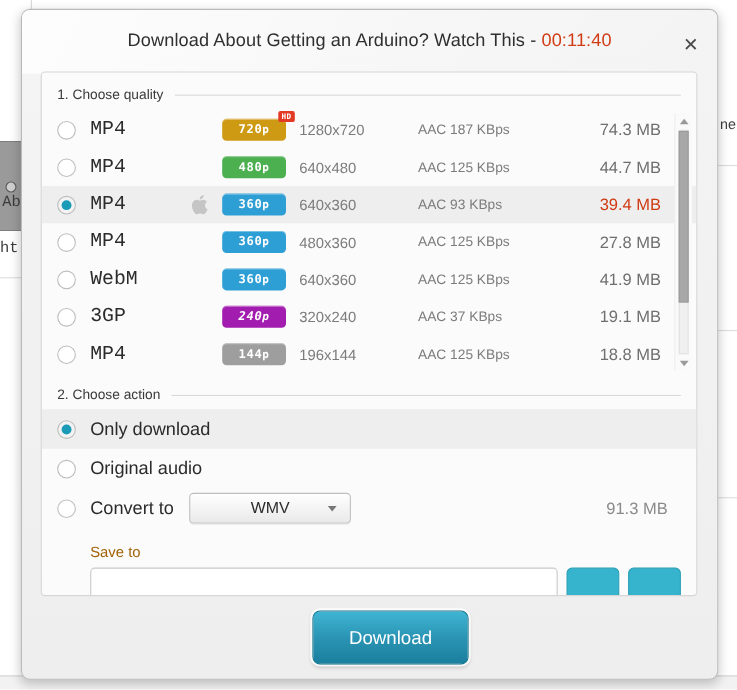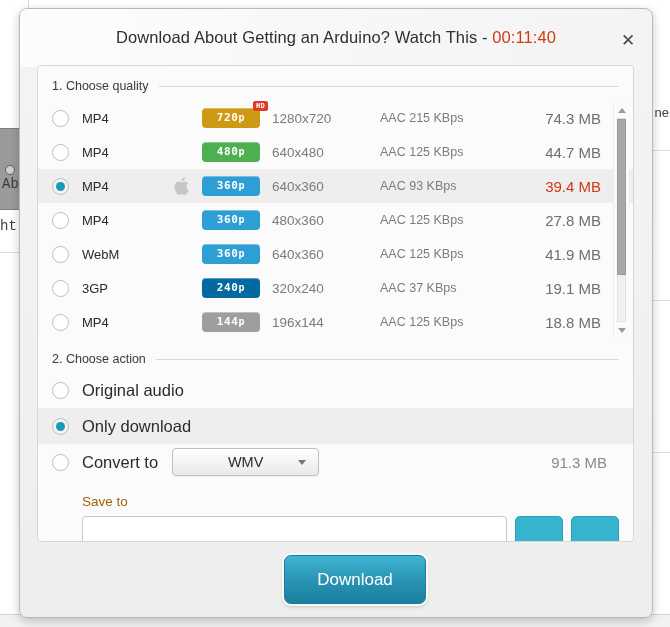--- a/index.html
+++ b/index.html
@@ -71,21 +71,21 @@
     padding:0 6px 0 0;
   }
   .qrow.sel{background:#eeeeee;}
   .c-radio{width:44px;display:flex;justify-content:center;}
   .radio{
     width:17px;height:17px;border-radius:50%;border:1px solid #bdbdbd;background:#ffffff;
     display:flex;align-items:center;justify-content:center;box-sizing:border-box;cursor:pointer;
   }
   .radio.on{border-color:#bdbdbd;background:#f3f3f3;}
   .radio .dot{width:9px;height:9px;border-radius:50%;background:#1b9bb8;}
-  .c-fmt{width:78px;font-size:13px;color:#2b2b2b;}
+  .c-fmt{width:78px;font-size:18px;color:#2b2b2b;font-family:Liberation Mono, monospace;}
   .c-apple{width:42px;display:flex;align-items:center;justify-content:center;}
   .apple-ico{opacity:.42;}
   .c-badge{width:70px;display:flex;align-items:center;}
   .badge{
     display:inline-block;min-width:44px;text-align:center;
     font-size:11px;font-weight:bold;color:#ffffff;
     padding:3px 7px 4px;border-radius:4px;letter-spacing:.6px;
     font-family:"DejaVu Sans Mono", monospace;position:relative;
     box-shadow:inset 0 1px 0 rgba(255,255,255,.35);
   }
@@ -190,21 +190,21 @@
           <div class="qrow">
             <span class="c-radio">
               <span class="radio"></span>
             </span>
             <span class="c-fmt">MP4</span>
             <span class="c-apple"></span>
             <span class="c-badge">
               <span class="badge" style="background: rgb(207, 154, 19);"><span>720</span><span class="sfx">p</span><span class="hd-tag">HD</span></span>
             </span>
             <span class="c-res">1280x720</span>
-            <span class="c-aud">AAC 215  KBps</span>
+            <span class="c-aud">AAC 187  KBps</span>
             <span class="c-size">74.3 MB</span>
           </div>
           <div class="qrow">
             <span class="c-radio">
               <span class="radio"></span>
             </span>
             <span class="c-fmt">MP4</span>
             <span class="c-apple"></span>
             <span class="c-badge">
               <span class="badge" style="background: rgb(76, 175, 80);"><span>480</span><span class="sfx">p</span></span>
@@ -259,21 +259,21 @@
             <span class="c-aud">AAC 125  KBps</span>
             <span class="c-size">41.9 MB</span>
           </div>
           <div class="qrow">
             <span class="c-radio">
               <span class="radio"></span>
             </span>
             <span class="c-fmt">3GP</span>
             <span class="c-apple"></span>
             <span class="c-badge">
-              <span class="badge" style="background: #0369a1;"><span>240</span><span class="sfx">p</span></span>
+              <span class="badge" style="background: #a21caf; font-style: italic;"><span>240</span><span class="sfx">p</span></span>
             </span>
             <span class="c-res">320x240</span>
             <span class="c-aud">AAC 37  KBps</span>
             <span class="c-size">19.1 MB</span>
           </div>
           <div class="qrow">
             <span class="c-radio">
               <span class="radio"></span>
             </span>
             <span class="c-fmt">MP4</span>
@@ -298,35 +298,35 @@
           </div>
       </div>
     </div>
 
     <div class="section-head">
       <span class="txt">2. Choose action</span>
       <span class="line"></span>
     </div>
 
     <div style="margin-top:6px">
+
+      <div class="arow sel">
+        <span class="c-radio">
+          <span class="radio on">
+              <span class="dot"></span>
+            </span>
+        </span>
+        <span class="alabel">Only download</span>
+      </div>
 
       <div class="arow">
         <span class="c-radio">
           <span class="radio"></span>
         </span>
         <span class="alabel">Original audio</span>
-      </div>
-
-      <div class="arow sel">
-        <span class="c-radio">
-          <span class="radio on">
-              <span class="dot"></span>
-            </span>
-        </span>
-        <span class="alabel">Only download</span>
       </div>
 
       <div class="arow">
         <span class="c-radio">
           <span class="radio"></span>
         </span>
         <span class="alabel">Convert to</span>
         <span class="convert-sel">
           <span class="v">WMV</span>
           <span class="caret"></span>

